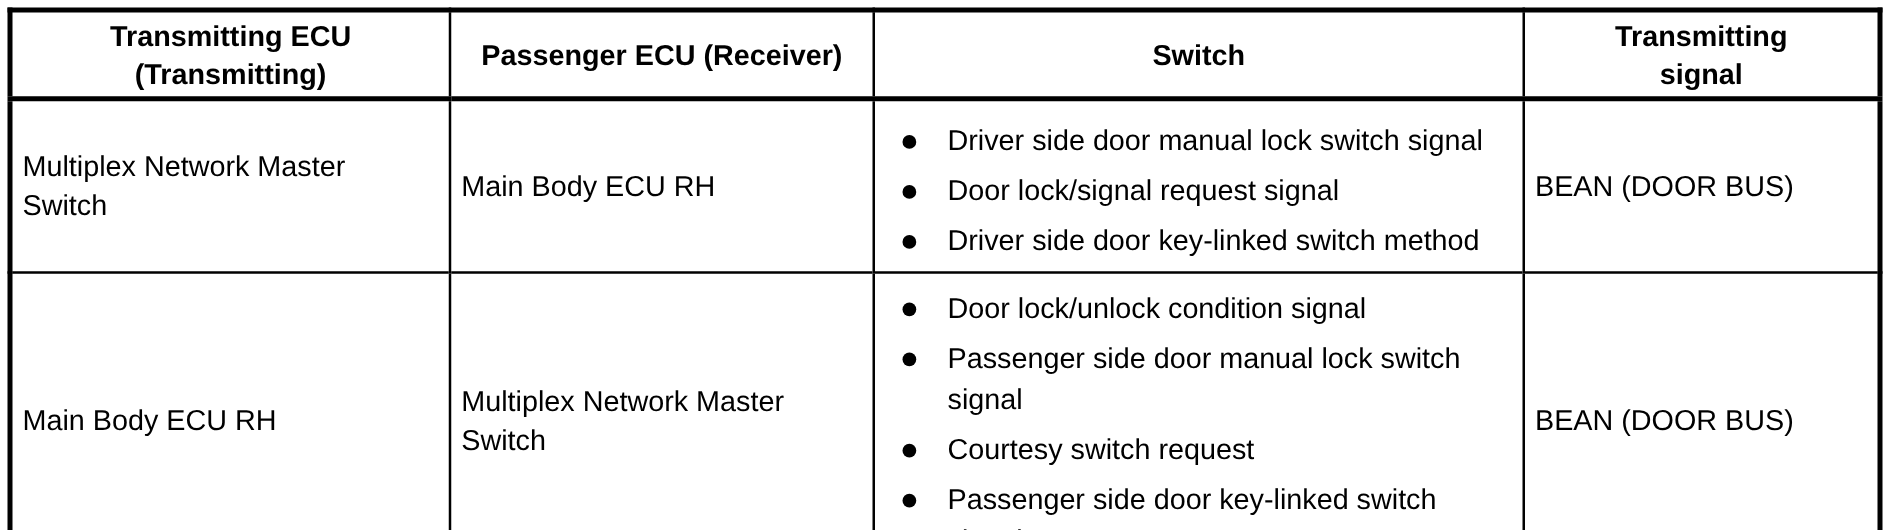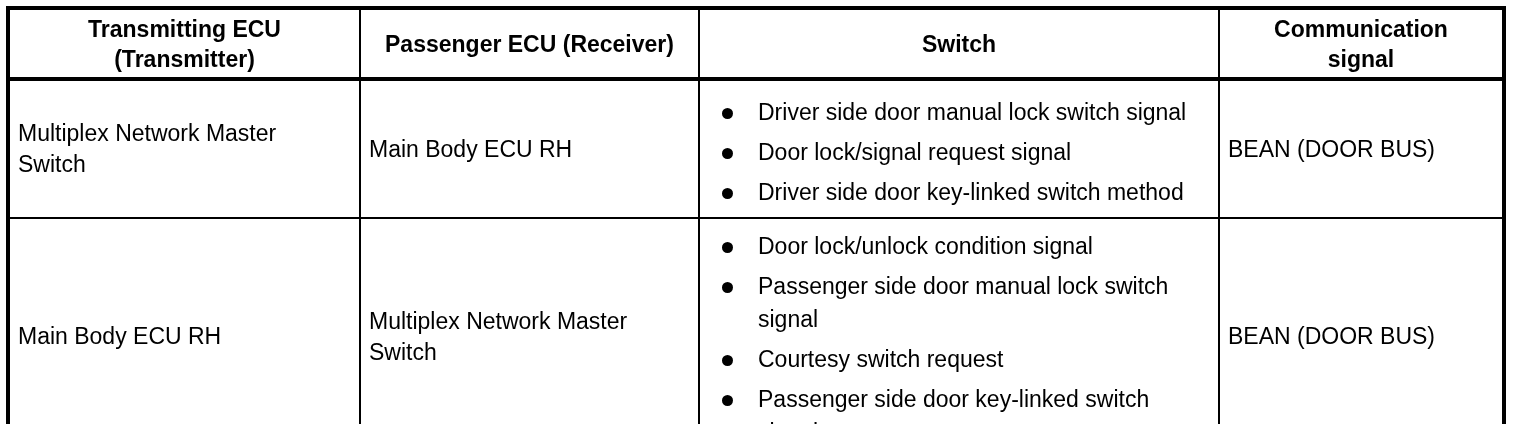--- a/index.html
+++ b/index.html
@@ -106,30 +106,30 @@
     <colgroup>
       <col class="col-tx">
       <col class="col-rx">
       <col class="col-sig">
       <col class="col-comm">
     </colgroup>
     <thead>
       <tr>
         <th>
           <span class="hdr-line">Transmitting ECU</span>
-          <span class="hdr-line">(Transmitter)</span>
+          <span class="hdr-line">(Transmitting)</span>
         </th>
         <th>
           <span class="hdr-line">Passenger ECU (Receiver)</span>
         </th>
         <th>
           <span class="hdr-line">Switch</span>
         </th>
         <th>
-          <span class="hdr-line">Communication</span>
+          <span class="hdr-line">Transmitting</span>
           <span class="hdr-line">signal</span>
         </th>
       </tr>
     </thead>
     <tbody>
       <tr style="height:139px;">
         <td>
           <div class="cell-text">Multiplex Network Master
 Switch</div>
         </td>

